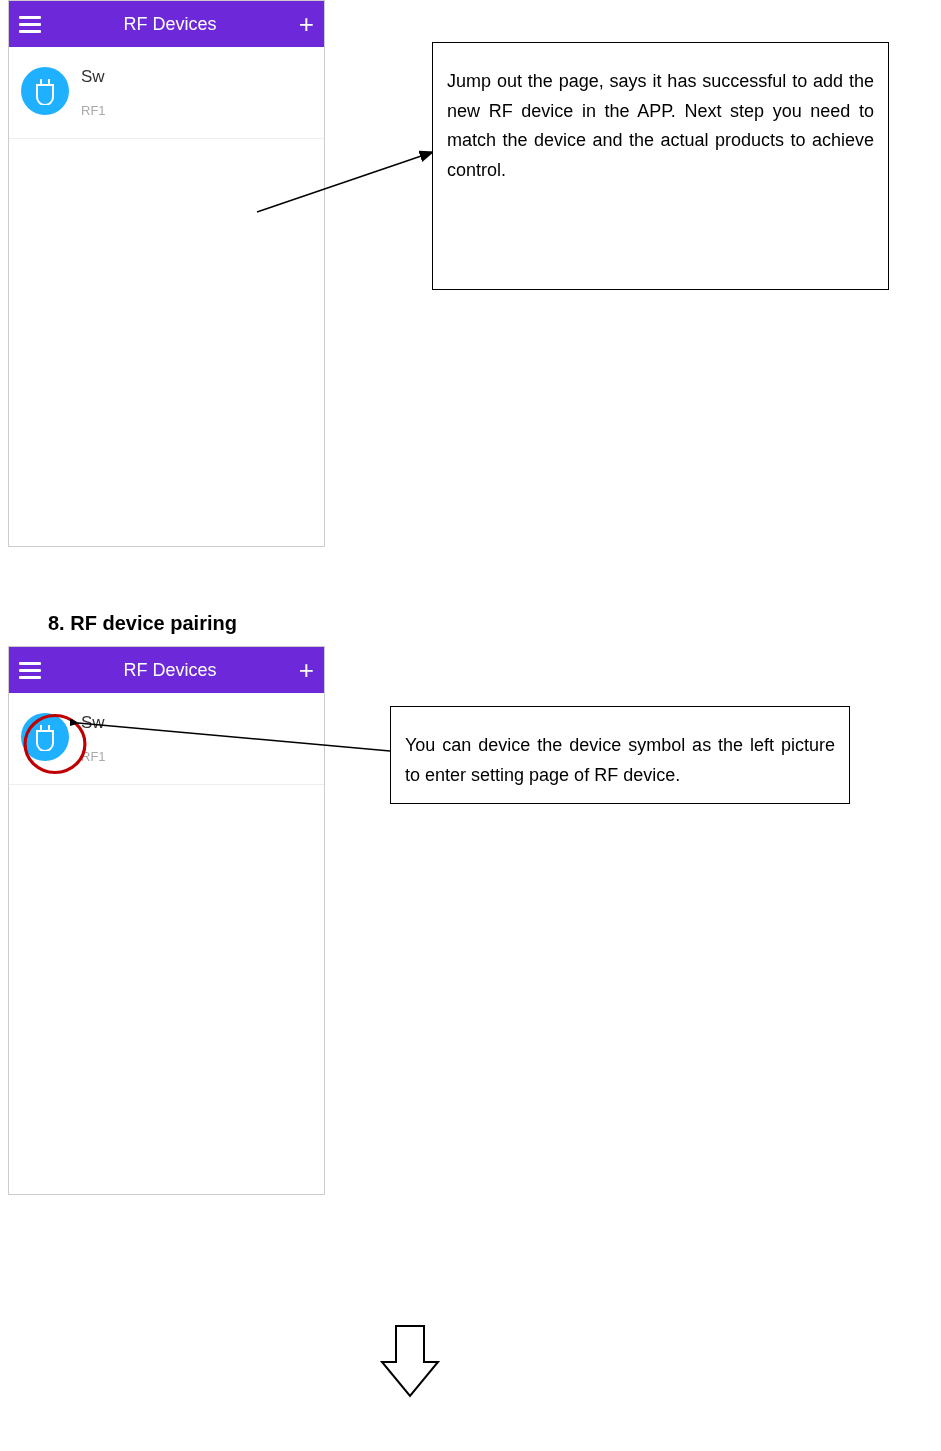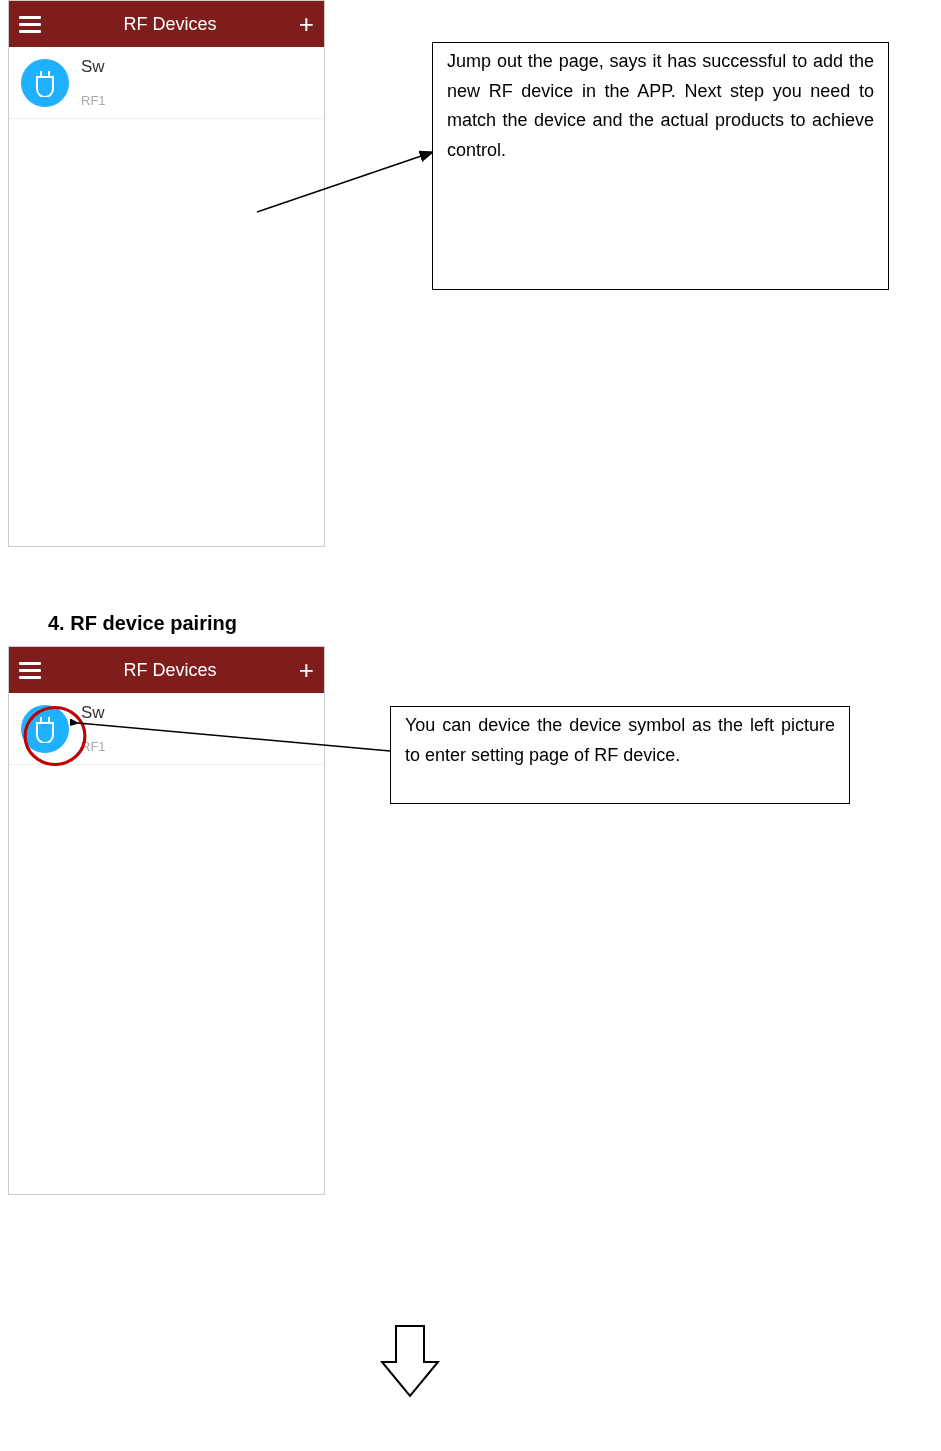--- a/index.html
+++ b/index.html
@@ -12,21 +12,21 @@
     }
     .phone-screen {
       position: absolute;
       width: 317px;
       border: 1px solid #ccc;
       background: #ffffff;
     }
     .phone-screen.top { left: 8px; top: 0; height: 547px; }
     .phone-screen.bottom { left: 8px; top: 646px; height: 549px; }
     .titlebar {
-      background: #7f1d1d;
+      background: #6d28d9;
       height: 46px;
       display: flex;
       align-items: center;
       justify-content: space-between;
       padding: 0 10px;
       color: #ffffff;
     }
     .menu-icon {
       display: flex;
       flex-direction: column;
@@ -45,22 +45,21 @@
       text-align: center;
     }
     .plus-icon {
       font-size: 26px;
       color: #ffffff;
       font-weight: 300;
       line-height: 1;
     }
     .device-row {
       display: flex;
-      align-items: center;
-      padding: 10px 12px;
+      padding: 20px 12px;
       border-bottom: 1px solid #eee;
       gap: 12px;
       position: relative;
     }
     .device-icon-wrap { position: relative; }
     .device-icon {
       width: 48px;
       height: 48px;
       border-radius: 50%;
       background: #1fb0ff;
@@ -80,21 +79,21 @@
       height: 60px;
       border: 3px solid #c00000;
       border-radius: 50% / 50%;
       transform: scaleX(1.05);
       pointer-events: none;
     }
     .callout {
       position: absolute;
       border: 1.5px solid #000;
       background: #ffffff;
-      padding: 4px 14px;
+      padding: 24px 14px;
       font-size: 18px;
       line-height: 1.65;
     }
     .callout.c1 { left: 432px; top: 42px; width: 457px; height: 248px; text-align: justify; }
     .callout.c2 { left: 390px; top: 706px; width: 460px; height: 98px; text-align: justify; }
     .arrow-line { position: absolute; pointer-events: none; }
     .heading {
       position: absolute;
       left: 48px;
       top: 612px;
@@ -144,21 +143,21 @@
       <polygon points="0 0, 10 4, 0 8" fill="#000"></polygon>
     </marker>
   </defs>
   <line x1="2" y1="64" x2="178" y2="4" stroke="#000" stroke-width="1.5" marker-end="url(#ah1)"></line>
 </svg>
 
 <div class="callout c1">
   <span>Jump out the page, says it has successful to add the new RF device in the APP. Next step you need to match the device and the actual products to achieve control.</span>
 </div>
 
-<div class="heading">4.  RF device pairing</div>
+<div class="heading">8.  RF device pairing</div>
 
 <div class="phone-screen bottom">
   <div class="titlebar">
     <div class="menu-icon">
       <span></span>
         <span></span>
         <span></span>
     </div>
     <div class="titlebar-text">RF Devices</div>
     <div class="plus-icon">+</div>

